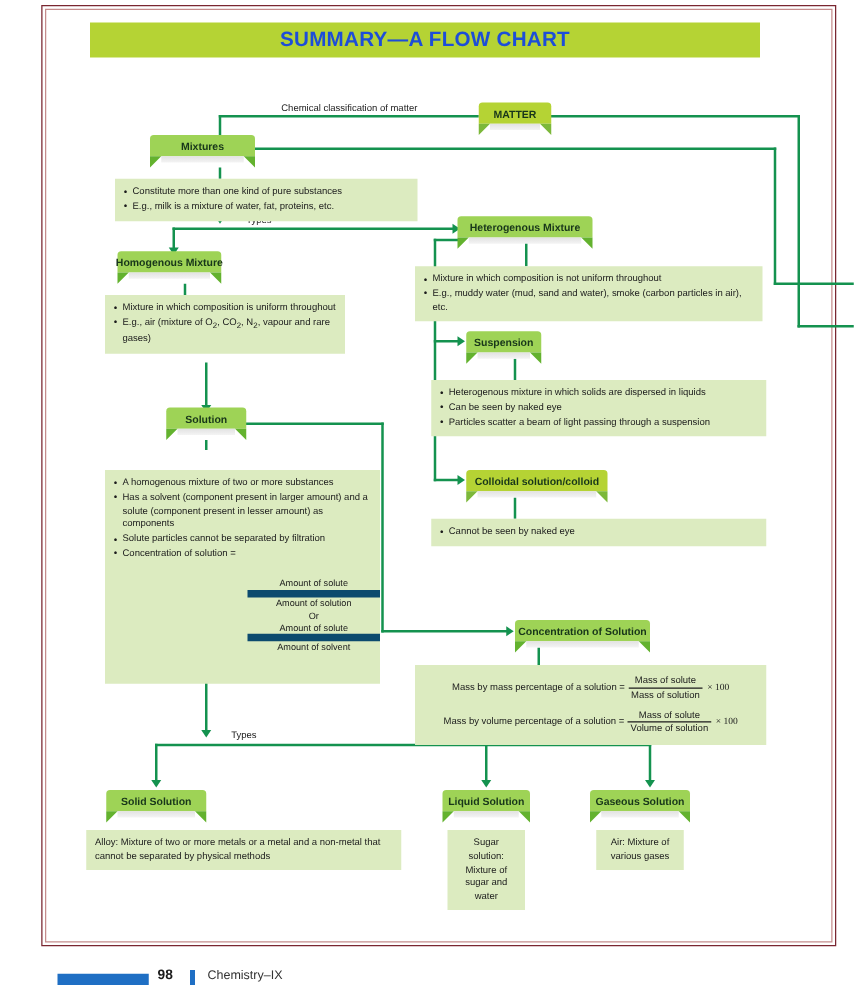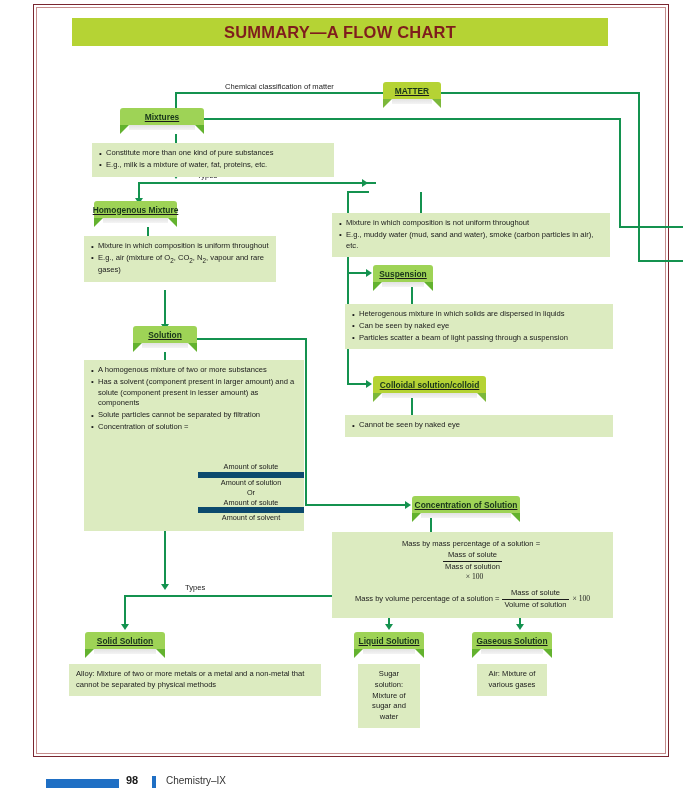--- a/index.html
+++ b/index.html
@@ -19,29 +19,29 @@
     position:absolute;left:36px;top:7px;width:630px;height:747px;
     border:0.8px solid #c58c8c;box-sizing:border-box;
   }
 
   
   .title-bar{
     position:absolute;left:72px;top:18px;width:536px;height:28px;
     background:#b5d334;display:flex;align-items:center;justify-content:center;
   }
   .title-bar span{
-    font-weight:bold;font-size:16.5px;letter-spacing:.2px;color:#7f1d1d;
+    font-weight:bold;font-size:16.5px;letter-spacing:.2px;color:#1d4ed8;
   }
 
   
   .ribbon{position:absolute;}
   .ribbon .rib-body{
     position:relative;background:#9ed356;border-radius:3px 3px 0 0;
     height:17px;display:flex;align-items:center;justify-content:center;
-    padding:0 10px;box-sizing:border-box;text-decoration:underline;
+    padding:0 10px;box-sizing:border-box;
   }
   .ribbon .rib-body span{
     font-size:8.4px;font-weight:bold;color:#18361a;white-space:nowrap;
   }
   .ribbon .rib-tails{position:relative;height:9px;width:100%;}
   .ribbon .tail{
     position:absolute;top:0;width:0;height:0;
     border-left:9px solid transparent;border-right:0 solid transparent;
   }
   .ribbon .tail-l{
@@ -222,20 +222,30 @@
         <div class="tail tail-r"></div>
     </div>
   </div>
   <div class="box" style="left:84px;top:236px;width:192px;">
     <ul>
       <li>Mixture in which composition is uniform throughout</li>
       <li>E.g., air (mixture of O<sub>2</sub>, CO<sub>2</sub>, N<sub>2</sub>, vapour and rare gases)</li>
     </ul>
   </div>
 
+  <div class="ribbon" style="left:366px;top:173px;width:108px;">
+    <div class="rib-body">
+        <span>Heterogenous Mixture</span>
+      </div>
+    <div class="rib-tails">
+      <div class="tail-shadow"></div>
+        <div class="tail tail-l"></div>
+        <div class="tail tail-r"></div>
+    </div>
+  </div>
   <div class="box" style="left:332px;top:213px;width:278px;">
     <ul>
       <li>Mixture in which composition is not uniform throughout</li>
       <li>E.g., muddy water (mud, sand and water), smoke (carbon particles in air), etc.</li>
     </ul>
   </div>
 
   <div class="ribbon" style="left:373px;top:265px;width:60px;">
     <div class="rib-body">
         <span>Suspension</span>
@@ -273,21 +283,21 @@
   <div class="ribbon" style="left:133px;top:326px;width:64px;">
     <div class="rib-body">
         <span>Solution</span>
       </div>
     <div class="rib-tails">
       <div class="tail-shadow"></div>
         <div class="tail tail-l"></div>
         <div class="tail tail-r"></div>
     </div>
   </div>
-  <div class="box" style="left:84px;top:360px;width:220px;height:171px;">
+  <div class="box" style="left:84px;top:376px;width:220px;height:171px;">
     <ul>
       <li>A homogenous mixture of two or more substances</li>
       <li>Has a solvent (component present in larger amount) and a solute (component present in lesser amount) as components</li>
       <li>Solute particles cannot be separated by filtration</li>
       <li>Concentration of solution =</li>
     </ul>
   </div>
   <div class="conc-inline">
     <span class="num">Amount of solute</span>
     <span class="den">Amount of solution</span>
@@ -300,21 +310,21 @@
     <div class="rib-body">
         <span>Concentration of Solution</span>
       </div>
     <div class="rib-tails">
       <div class="tail-shadow"></div>
         <div class="tail tail-l"></div>
         <div class="tail tail-r"></div>
     </div>
   </div>
   <div class="box" style="left:332px;top:532px;width:281px;padding:7px 6px;">
-    <div class="eqline" style="margin-bottom:5px;flex-direction:column;">
+    <div class="eqline" style="margin-bottom:5px;">
       <span class="lhs">Mass by mass percentage of a solution =</span>
       <span class="frac">
         <span class="num">Mass of solute</span>
         <span class="den">Mass of solution</span>
       </span>
       <span class="tail">× 100</span>
     </div>
     <div class="eqline">
       <span class="lhs">Mass by volume percentage of a solution =</span>
       <span class="frac">

